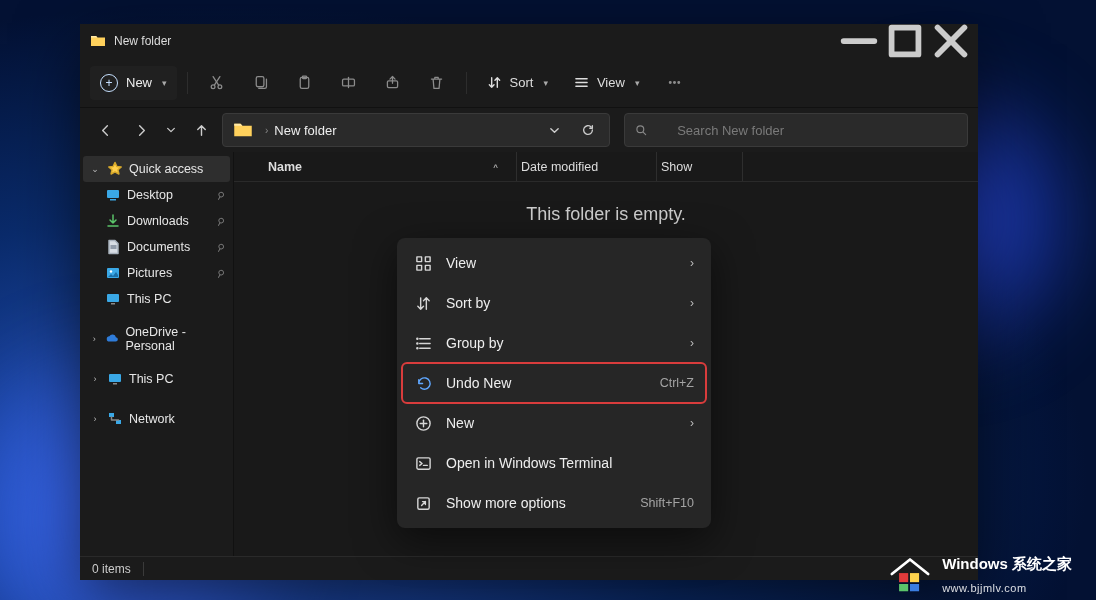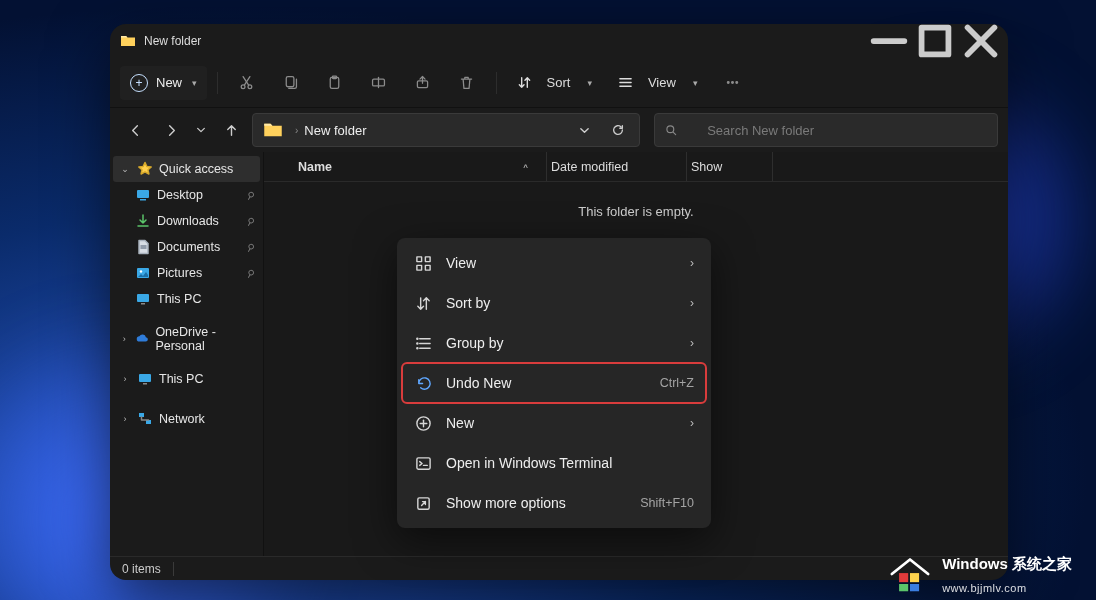--- a/index.html
+++ b/index.html
@@ -9,38 +9,38 @@
   font-family: "Segoe UI", sans-serif;
   font-size: 13px; color: #e6e6e6;
   position: relative; overflow: hidden;
 }
 .bloom { position:absolute; border-radius:50%; filter: blur(30px); }
 .b1 { width:480px; height:480px; left:-120px; bottom:-160px; background: radial-gradient(circle,#3f6dff 0%,transparent 60%); }
 .b2 { width:380px; height:380px; right:-40px; top:30px; background: radial-gradient(circle,#2749e2 0%,transparent 60%); }
 
 
 .window {
-  position:absolute; left:110px; top:24px; width:898px; height:556px;
-  background:#1b1b1b; border-radius:16px; box-shadow:0 20px 60px rgba(0,0,0,.6);
+  position:absolute; left:80px; top:24px; width:898px; height:556px;
+  background:#1b1b1b; border-radius:0; box-shadow:0 20px 60px rgba(0,0,0,.6);
   display:flex; flex-direction:column; overflow:hidden;
 }
 .titlebar { height:34px; display:flex; align-items:center; padding:0 4px 0 10px; }
 .titlebar .ico { width:16px; height:16px; margin-right:8px; }
 .titlebar .title { font-size:12px; color:#ddd; }
 .winbtns { margin-left:auto; display:flex; }
 .winbtn { width:46px; height:34px; display:flex; align-items:center; justify-content:center; color:#ccc; }
 
 .toolbar { height:50px; display:flex; align-items:center; padding:0 10px; gap:6px; border-bottom:1px solid #111; }
 .newbtn { height:34px; padding:0 10px; display:flex; align-items:center; gap:8px; border-radius:4px; background:#202020; color:#eee; }
 .newbtn .plus { width:18px; height:18px; border:1.5px solid #c6e0ff; border-radius:50%; display:flex; align-items:center; justify-content:center; font-size:12px; color:#c6e0ff; }
 .chev-sm { font-size:9px; color:#aaa; margin-left:2px; }
 .tbic { width:38px; height:38px; display:flex; align-items:center; justify-content:center; color:#8c8c8c; border-radius:4px; }
 .tbic svg { width:17px; height:17px; }
 .sep { width:1px; height:22px; background:#2d2d2d; margin:0 4px; }
-.sortview { height:34px; padding:0 10px; display:flex; align-items:center; gap:15px; color:#ddd; border-radius:4px; }
+.sortview { height:34px; padding:0 10px; display:flex; align-items:center; gap:8px; color:#ddd; border-radius:4px; }
 
 .navrow { height:44px; display:flex; align-items:center; padding:0 10px; gap:6px; }
 .navic { width:30px; height:30px; display:flex; align-items:center; justify-content:center; color:#ccc; border-radius:4px; }
 .navic svg { width:15px; height:15px; }
 .addrbar { flex:1; height:34px; background:#2a2a2a; border:1px solid #3a3a3a; border-radius:4px; display:flex; align-items:center; padding:0 4px; }
 .addrbar .folder-ico { width:20px; height:20px; margin:0 6px; }
 .bc { font-size:13px; color:#eee; }
 .bc-sep { color:#888; margin:0 6px; font-size:10px; }
 .addrtail { margin-left:auto; display:flex; }
 .addric { width:34px; height:32px; display:flex; align-items:center; justify-content:center; color:#ccc; }
@@ -61,21 +61,21 @@
 
 .content { flex:1; position:relative; background:#191919; }
 .cols { height:30px; display:flex; align-items:center; border-bottom:1px solid #2a2a2a; padding-left:30px; color:#ddd; font-size:12.5px; }
 .col { position:relative; height:100%; display:flex; align-items:center; padding-left:4px; }
 .col:not(:first-child) { border-left:1px solid #2e2e2e; }
 .col.name { width:252px;font-weight:bold; }
 .col.name .sort-caret { margin-left:auto; margin-right:18px; font-size:8px; color:#aaa; }
 .col.date { width:140px; }
 .col.type { width:118px; }
 .col.size { width:86px; }
-.empty { text-align:center; padding-top:22px; color:#ccc; font-size:13px; }
+.empty { text-align:center; padding-top:22px; color:#ccc; font-size:18px; }
 
 
 .ctx {
   position:absolute; left:397px; top:238px; width:314px;
   background:#262626; border-radius:8px; box-shadow:0 12px 40px rgba(0,0,0,.55);
   padding:5px; display:flex; flex-direction:column;
 }
 .ctx-item { height:40px; border-radius:5px; display:flex; align-items:center; padding:0 12px; gap:14px; color:#eee; font-size:14px; }
 .ctx-ico { width:18px; height:18px; display:flex; align-items:center; justify-content:center; color:#d6d6d6; }
 .ctx-ico svg { width:17px; height:17px; }

